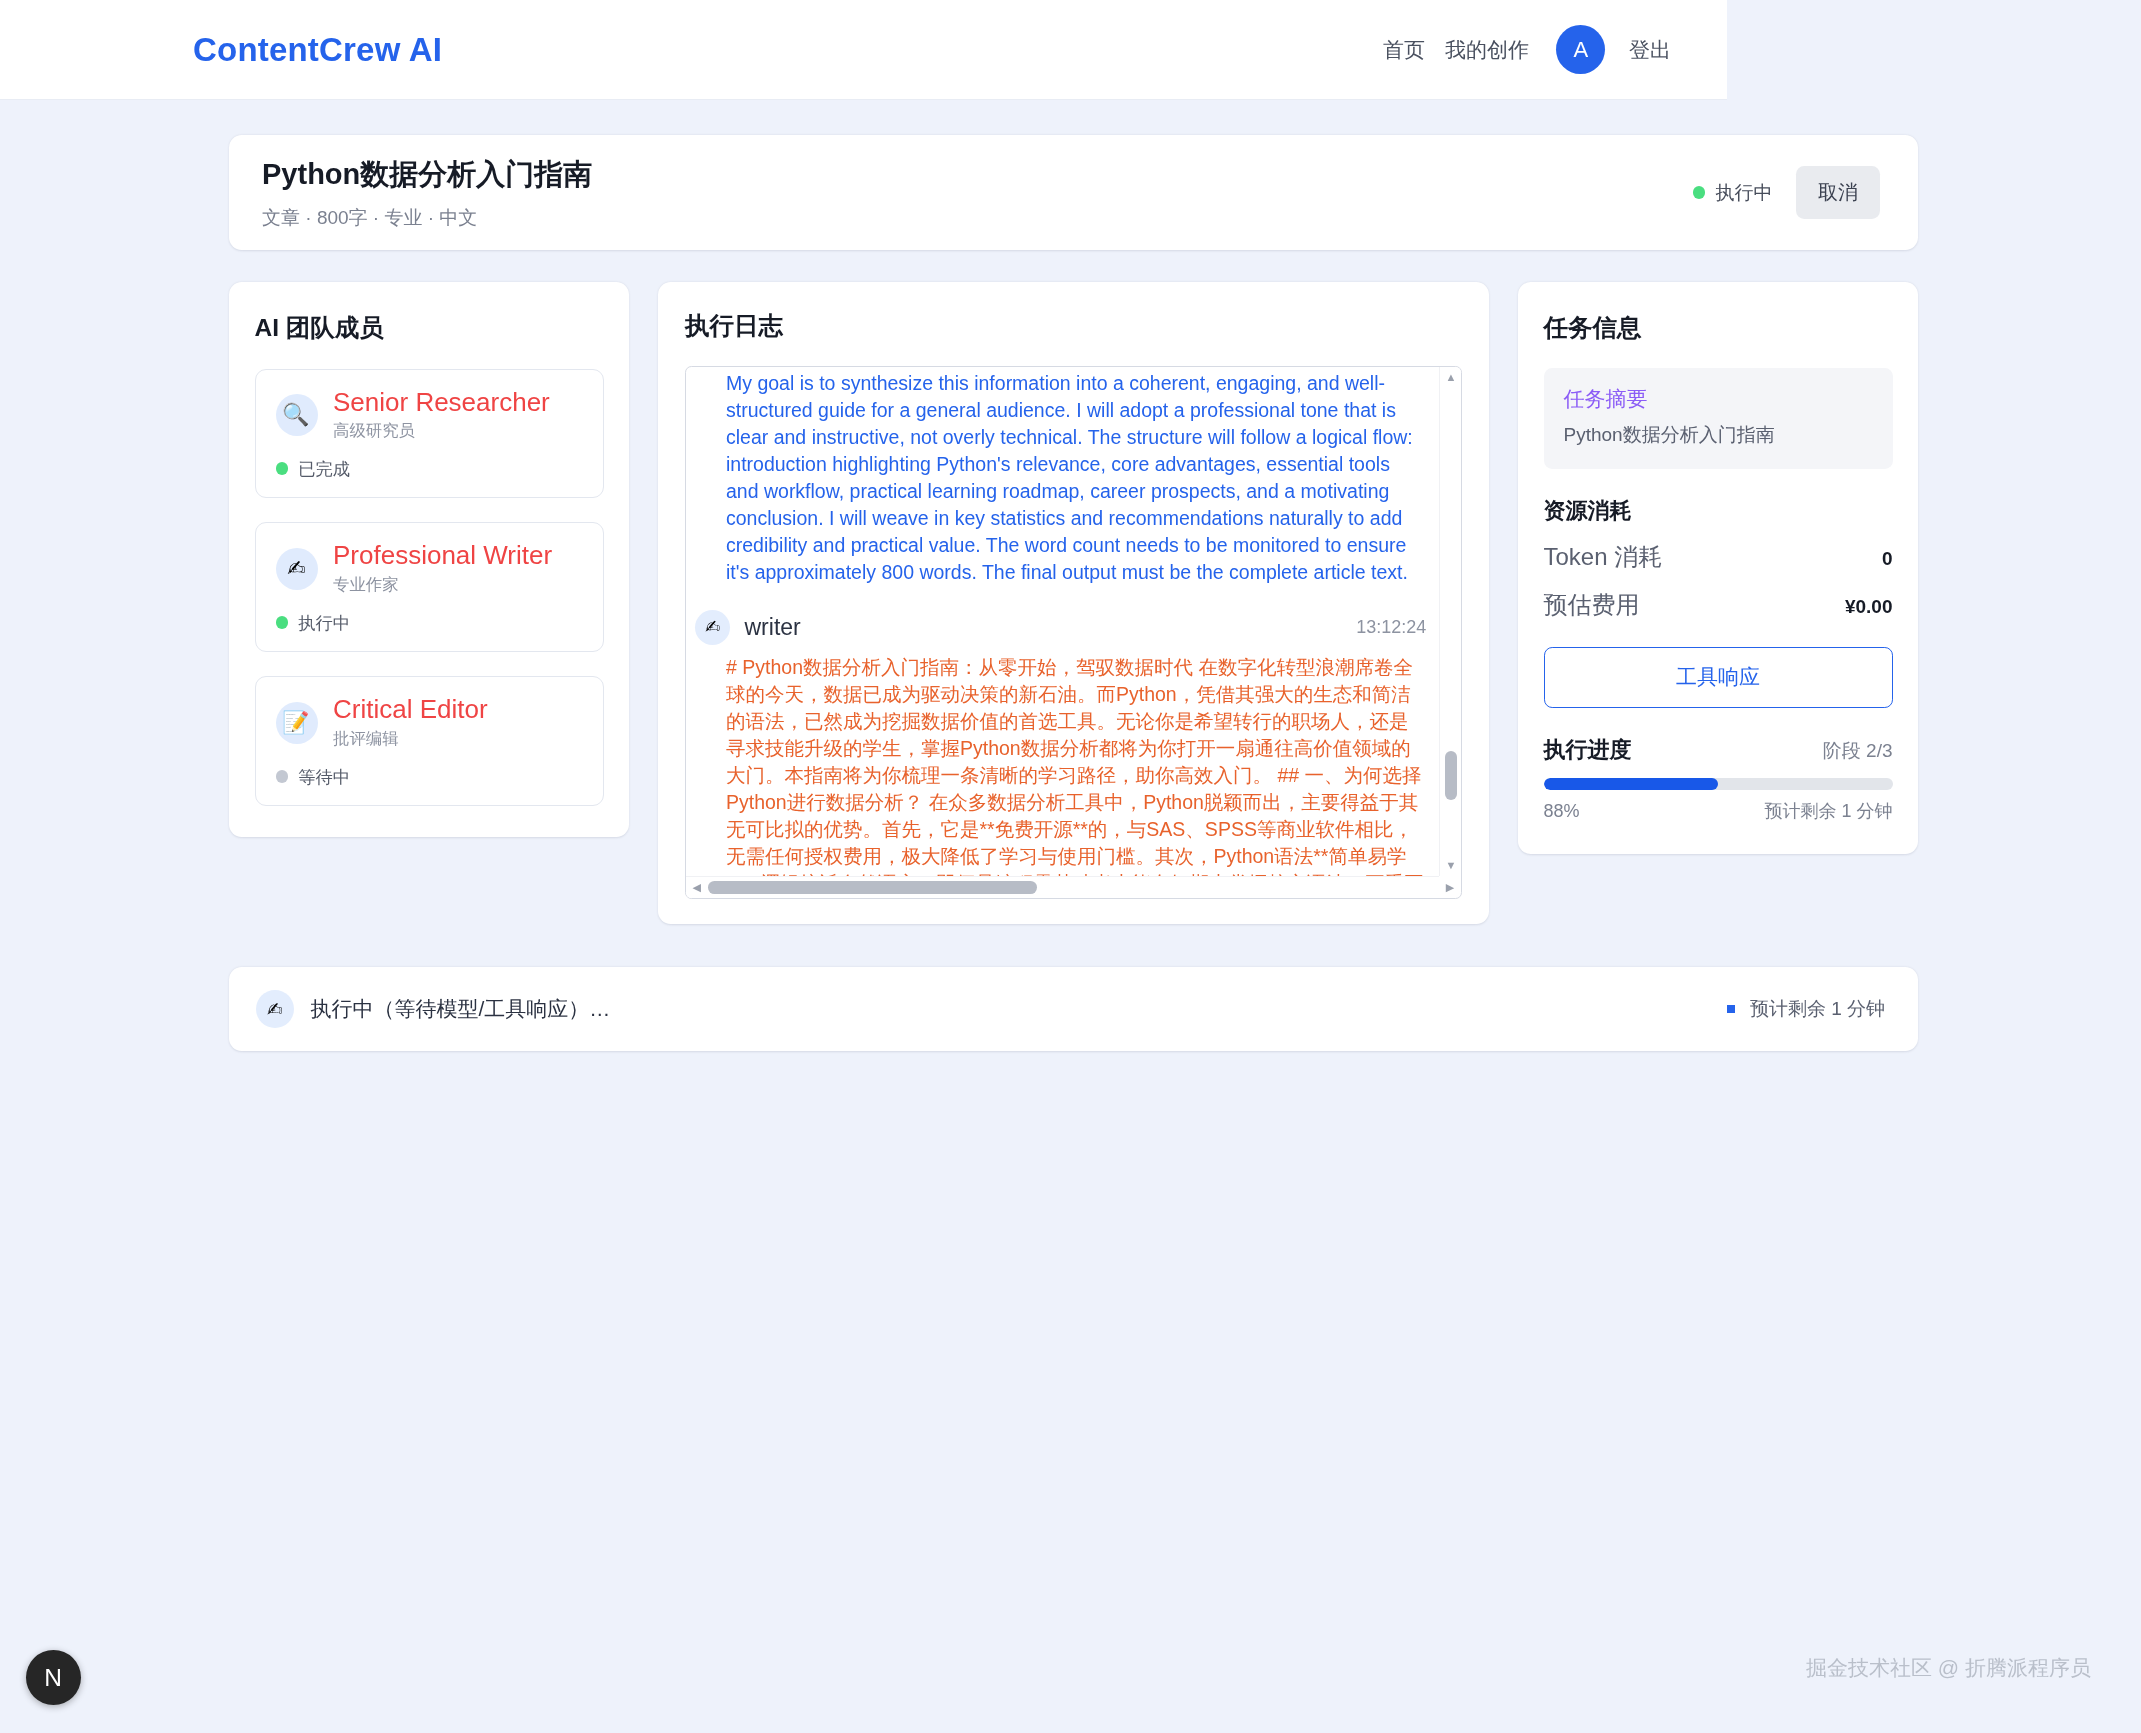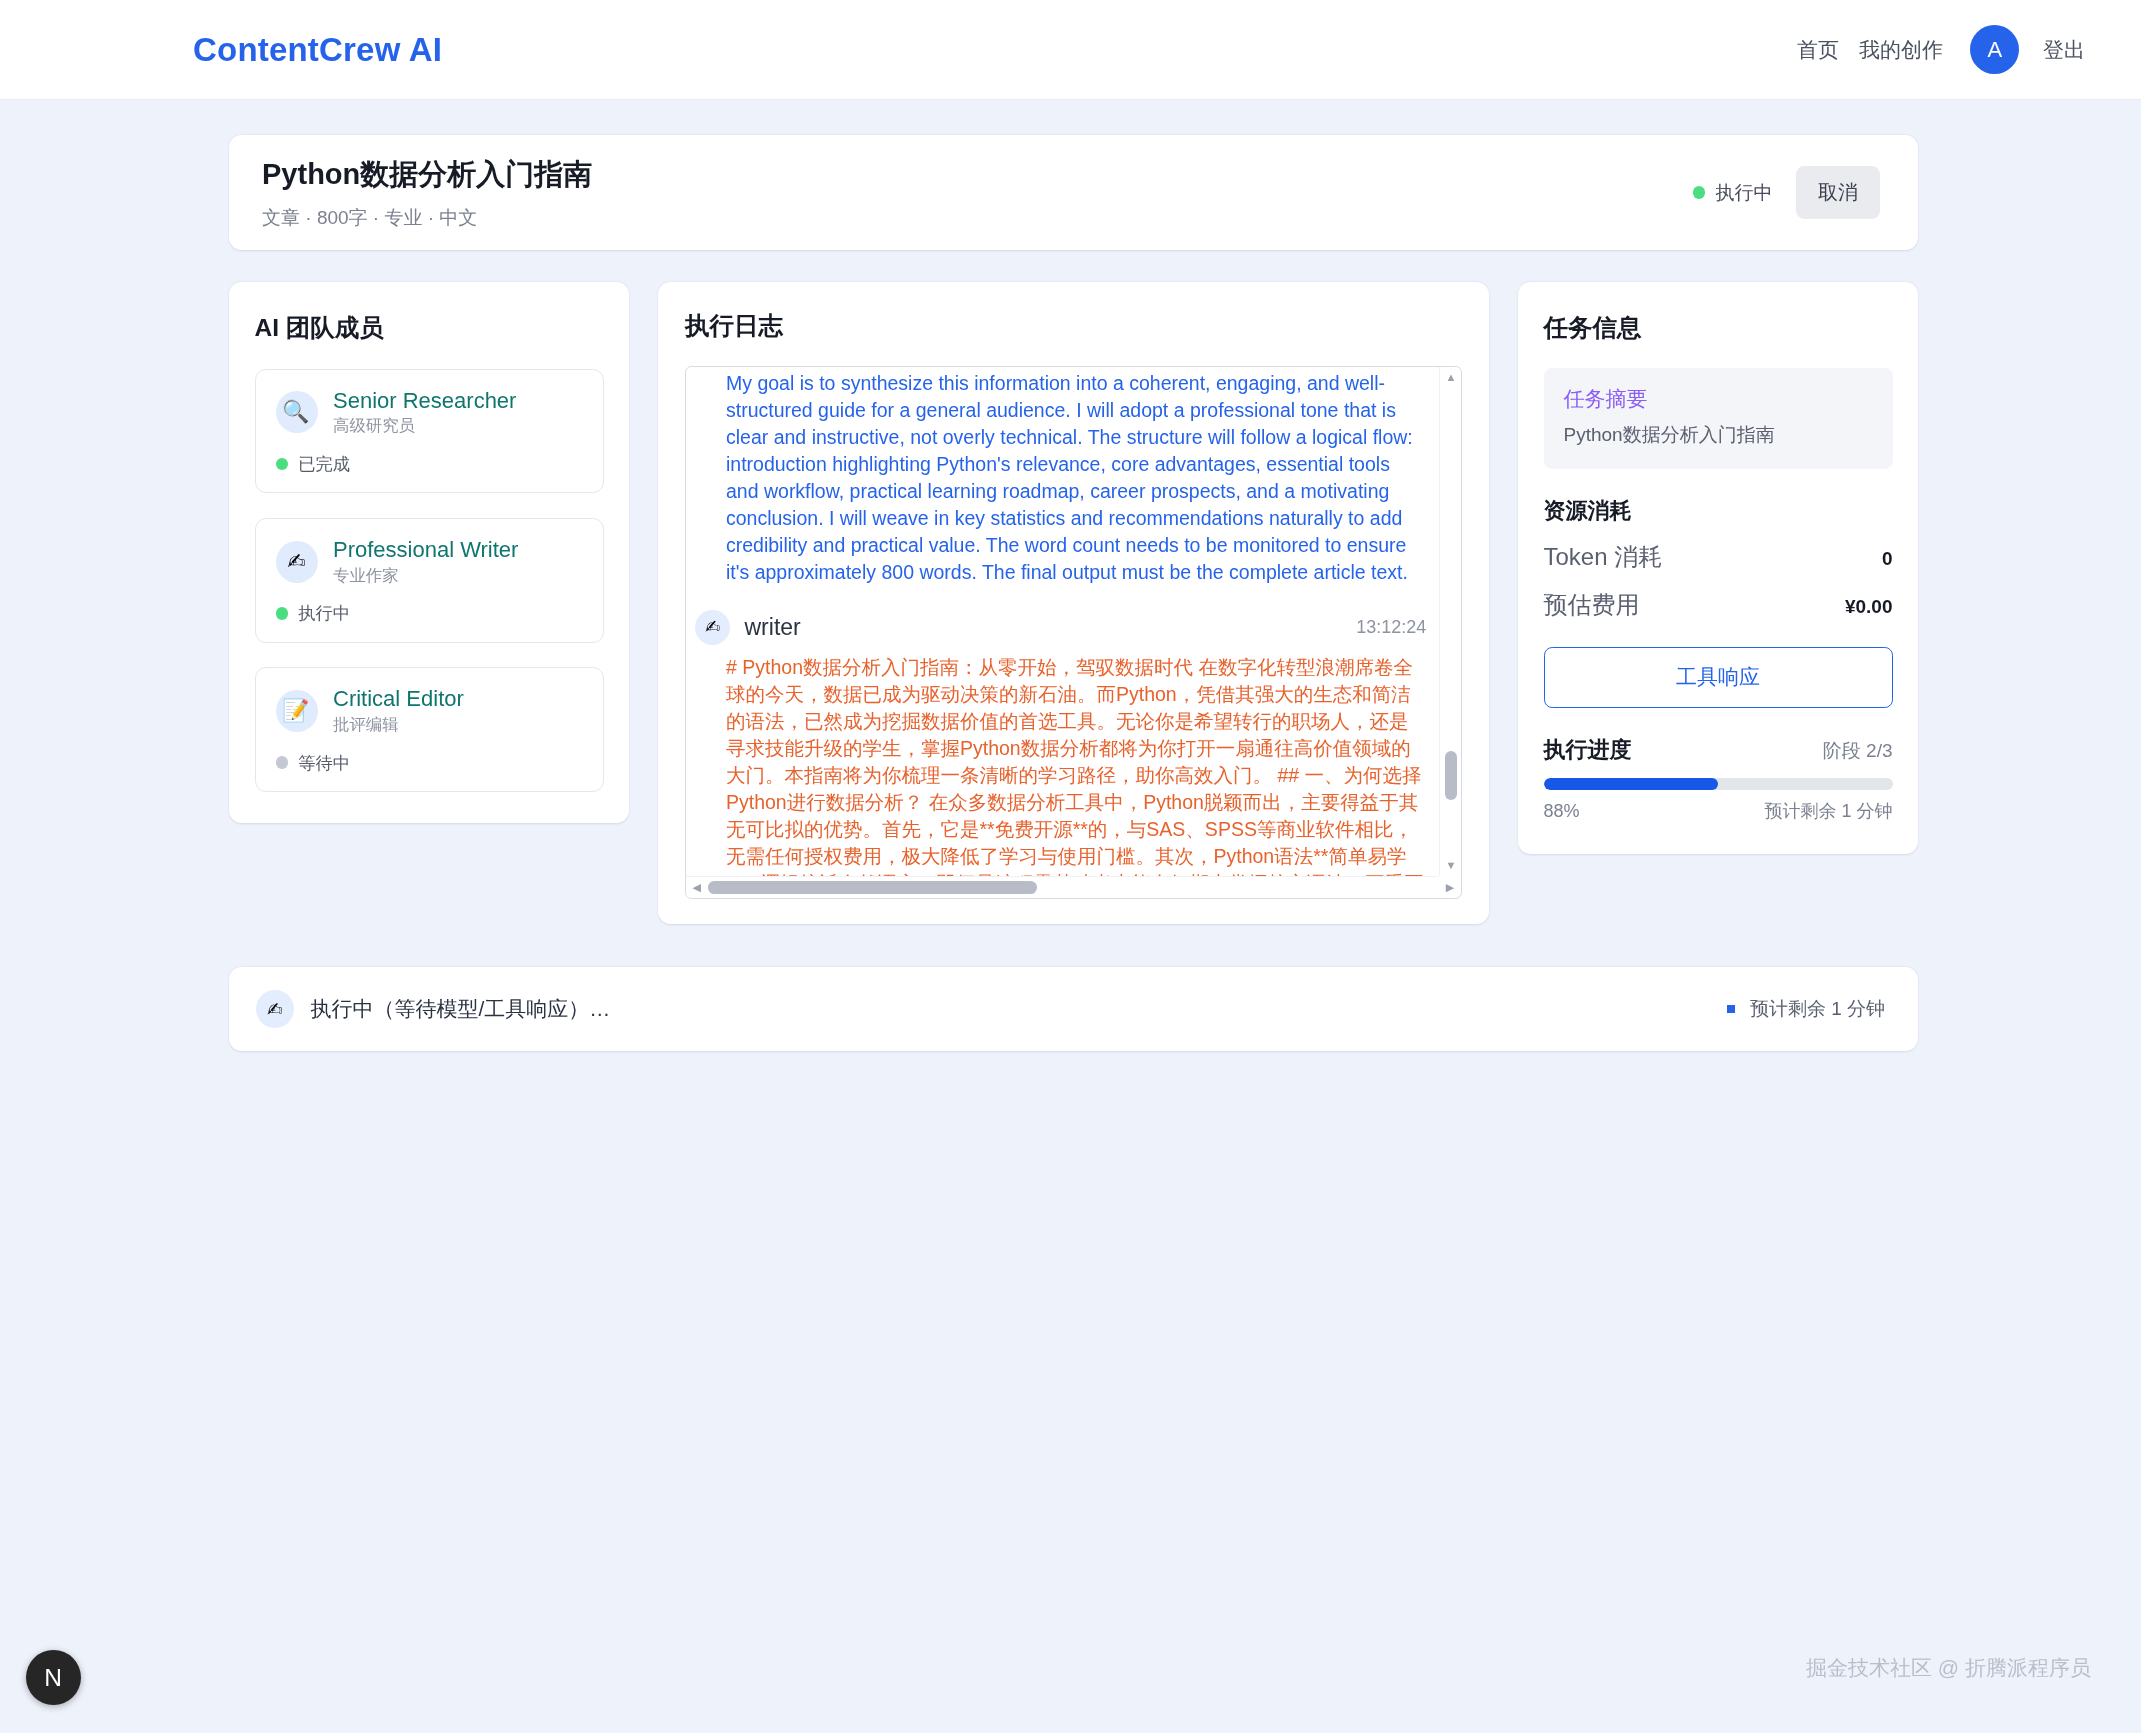--- a/index.html
+++ b/index.html
@@ -14,21 +14,21 @@
     position: relative;
     width: 2141px;
     height: 1734px;
     background: #eef2fb;
   }
 
   
   .topbar {
     position: absolute;
     left: 0; top: 0;
-    width: 2141px; height: 100px;
+    width: 1727px; height: 100px;
     background: #ffffff;
     border-bottom: 0.9px solid #e8ecf4;
     display: flex;
     align-items: center;
     justify-content: space-between;
     padding: 0 56px 0 193px;
   }
   .brand {
     font-size: 33px;
     font-weight: bold;
@@ -145,21 +145,21 @@
     padding: 18px 20px 16.4px 20px;
     margin-top: 24.5px;
   }
   .member-top { display: flex; align-items: center; gap: 15.5px; }
   .member-ava {
     width: 42px; height: 42px; border-radius: 50%;
     background: #e0ebfd;
     display: flex; align-items: center; justify-content: center;
     font-size: 22px; flex: 0 0 auto;
   }
-  .member-name { font-size: 22px; color: #0f766e; line-height: 1.15; }
+  .member-name { font-size: 26px; color: #ef4444; line-height: 1.15; }
   .member-role { font-size: 16.4px; color: #8d93a1; margin-top: 2.7px; }
   .member-status {
     display: flex; align-items: center; gap: 10px;
     font-size: 17.3px; color: #555b69;
     margin-top: 14.5px;
   }
 
   
   .log-card { padding: 27px 27px 25.5px 27px; }
   .log-box {

